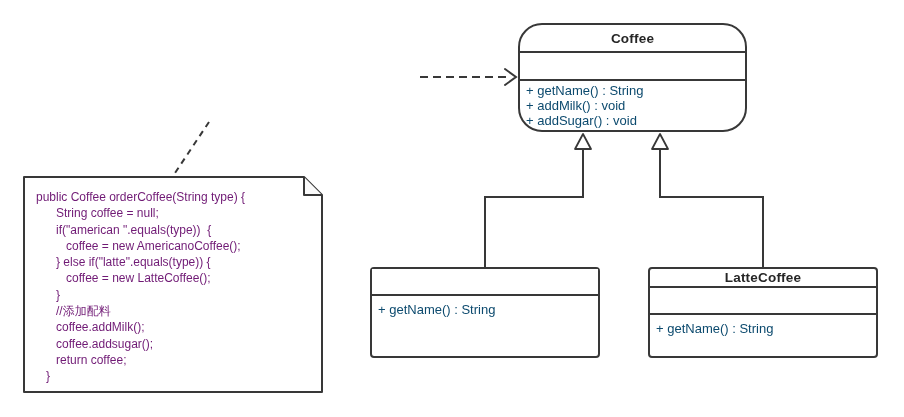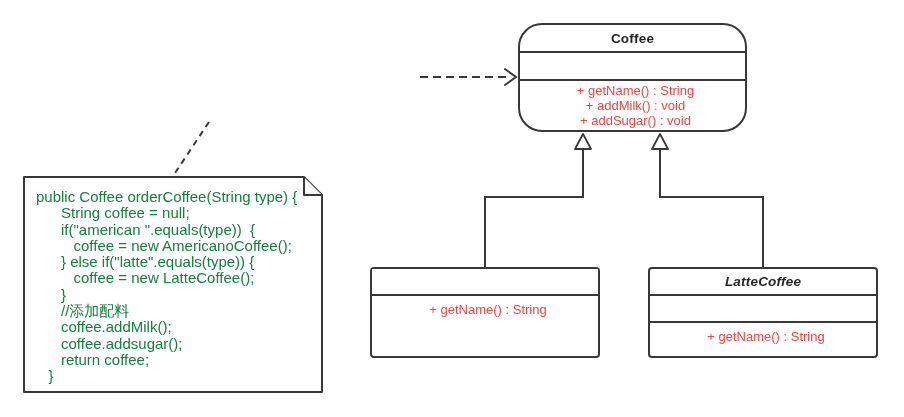--- a/index.html
+++ b/index.html
@@ -35,30 +35,29 @@
     letter-spacing: 0.2px;
   }
   .uml-attrs {
     border-bottom: 2px solid #383838;
     background: #ffffff;
   }
   .uml-methods {
     flex: 1;
     padding: 3px 0 0 6px;
     font-size: 13px;
-    color: #ef4444;
-    text-align: center;
+    color: #0c4a6e;
   }
   .uml-line { line-height: 15px; white-space: pre; }
   .note-text {
     position: absolute;
     left: 36px;
     top: 189px;
-    font-size: 15px;
-    color: #15803d;
+    font-size: 12px;
+    color: #701a75;
   }
   .note-line { line-height: 16.3px; white-space: pre; }
 </style>
 </head>
 <body>
 
 <div class="canvas">
 
   <svg class="connector-layer" width="904" height="417" viewBox="0 0 904 417">
 
@@ -89,21 +88,21 @@
   </div>
 
   <div class="uml-class" style="left:370px; top:267px; width:230px; height:91px;">
     <div class="uml-attrs" style="height:27px;"></div>
     <div class="uml-methods" style="padding-top:6px;">
       <div class="uml-line">+ getName() : String</div>
     </div>
   </div>
 
   <div class="uml-class" style="left:648px; top:267px; width:230px; height:91px;">
-    <div class="uml-title" style="height:27px;font-style:italic;">LatteCoffee</div>
+    <div class="uml-title" style="height:19px;">LatteCoffee</div>
     <div class="uml-attrs" style="height:27px;"></div>
     <div class="uml-methods" style="padding-top:6px;">
       <div class="uml-line">+ getName() : String</div>
     </div>
   </div>
 
   <div class="note-text">
     <div class="note-line">public Coffee orderCoffee(String type) {</div>
     <div class="note-line">      String coffee = null;</div>
     <div class="note-line">      if("american ".equals(type))  {</div>

